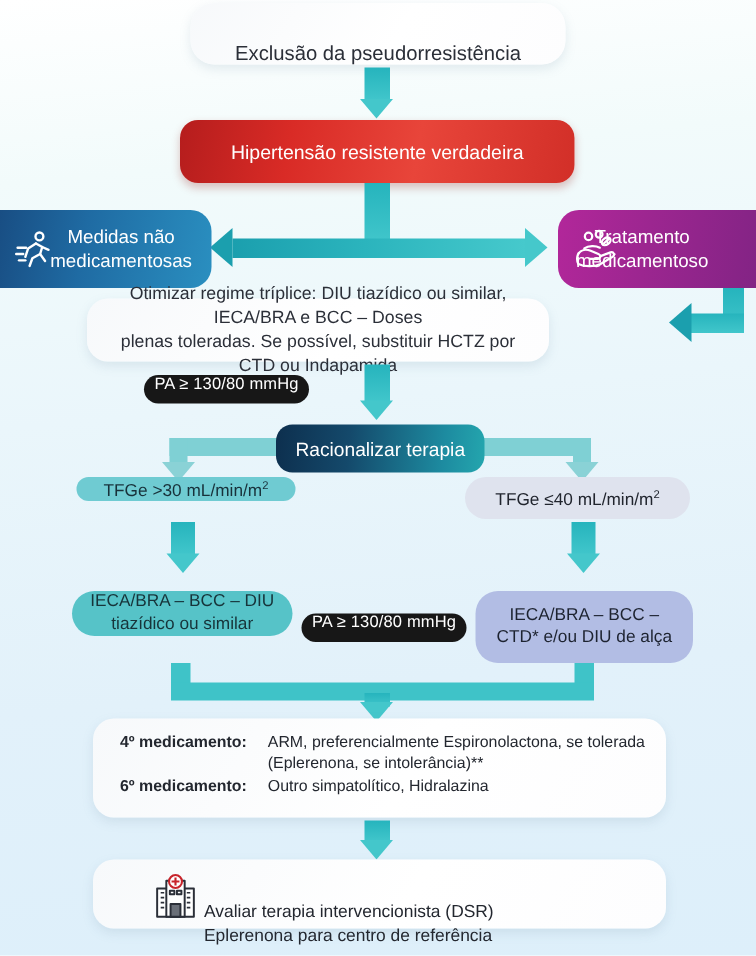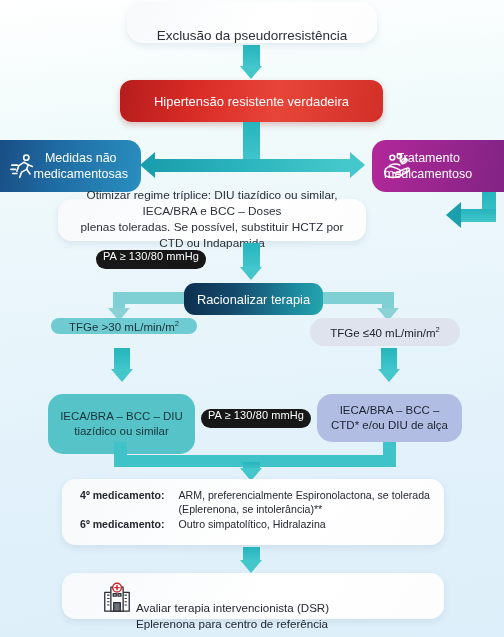--- a/index.html
+++ b/index.html
@@ -145,21 +145,21 @@
     font-size: 11.5px;
   }
   #node-tfge-right {
     left: 310px; top: 318px; width: 150px; height: 28px;
     background: #dfe3ee;
     border-radius: 14px;
     color: #21252e;
     font-size: 11.5px;
   }
   #node-drug-left {
-    left: 48px; top: 394px; width: 147px; height: 60px;
+    left: 48px; top: 394px; width: 147px; height: 30px;
     background: #56c3c8;
     border-radius: 15px;
     color: #17343a;
     font-size: 11.5px;
     line-height: 1.3;
   }
   #node-drug-right {
     left: 317px; top: 394px; width: 145px; height: 48px;
     background: #b2bde4;
     border-radius: 15px;

